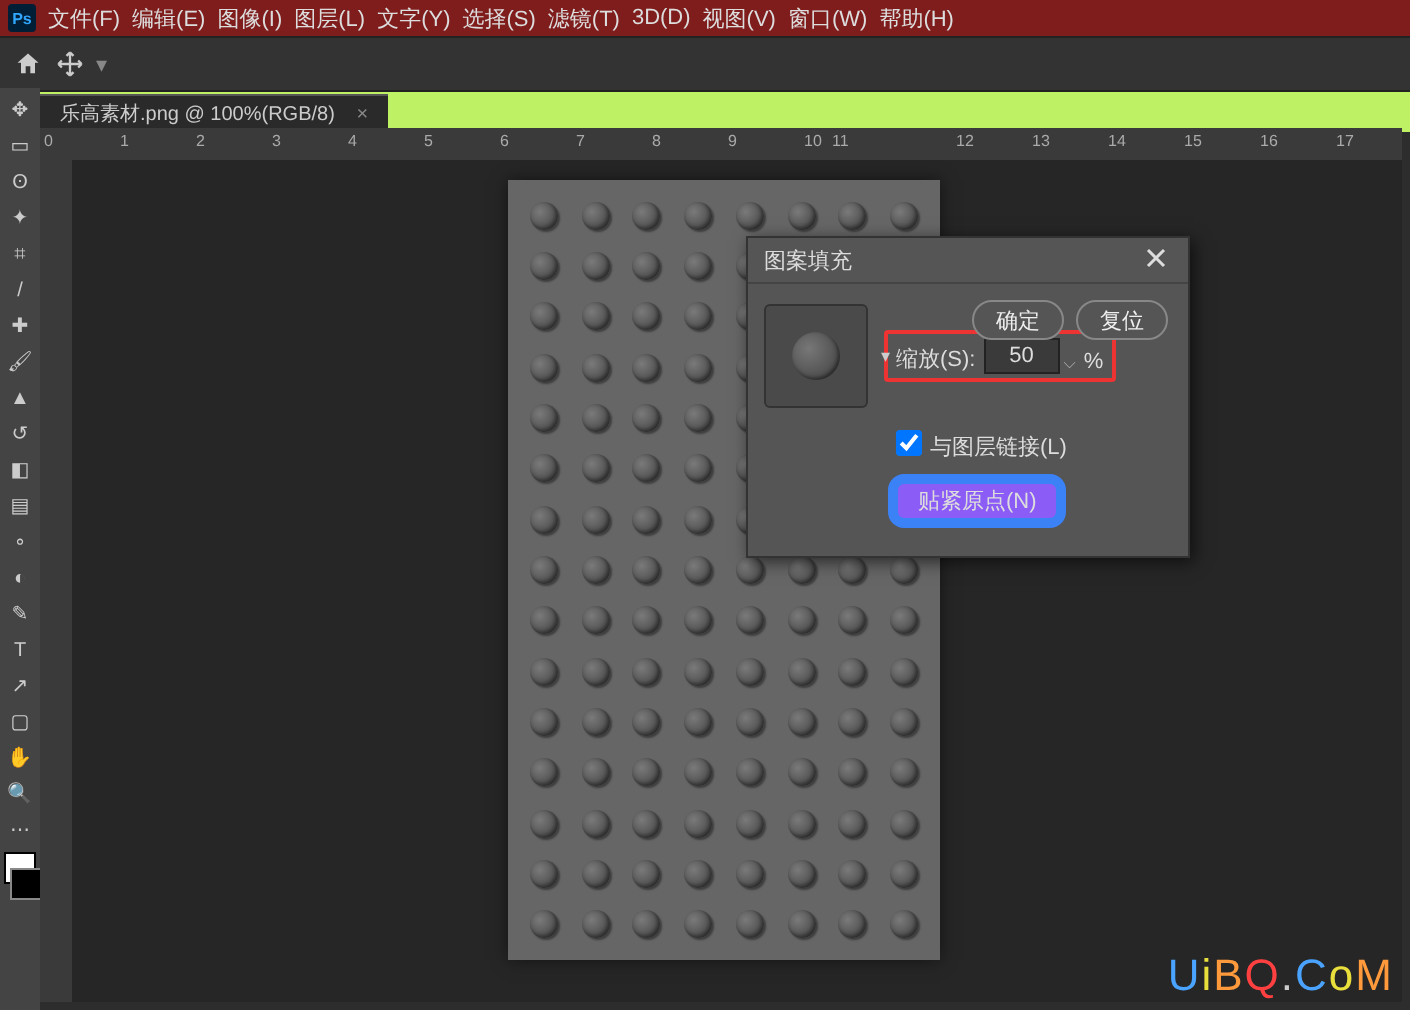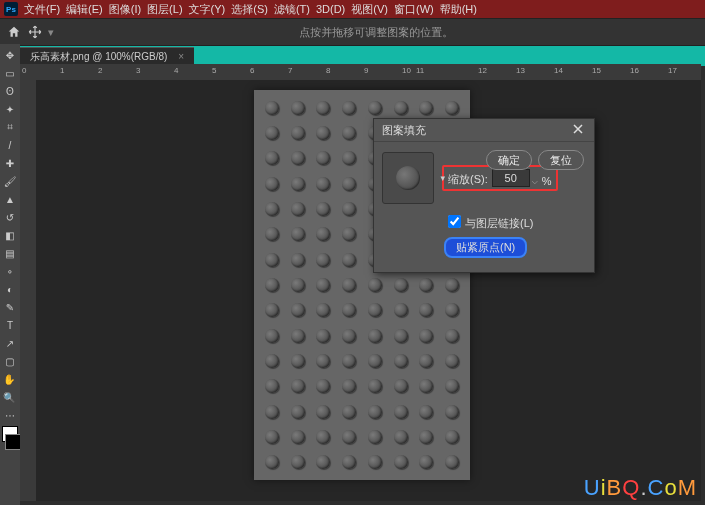--- a/index.html
+++ b/index.html
@@ -3,21 +3,21 @@
 <meta charset="utf-8">
 <style>
   html,body{margin:0;padding:0;width:705px;height:505px;background:#2d2d2d;font-family:"Microsoft YaHei",Arial,sans-serif;font-size:11px;color:#ccc;overflow:hidden;position:relative}
   .menubar{height:18px;background:#7f1d1d;display:flex;align-items:center;padding:0 4px;font-size:11px;color:#ddd}
   .menubar span{margin-right:6px;cursor:default}
   .ps-icon{width:14px;height:14px;background:#001e36;color:#31a8ff;font-size:8px;font-weight:bold;display:flex;align-items:center;justify-content:center;margin-right:6px;border-radius:2px}
   .optbar{height:26px;background:#333;border-top:1px solid #222;border-bottom:1px solid #222;display:flex;align-items:center;padding:0 6px;font-size:11px;color:#ccc}
   .optbar .home{width:16px;height:16px;display:flex;align-items:center;justify-content:center;margin-right:6px}
   .optbar .cross{margin-right:6px}
   .optbar .hint{flex:1;text-align:center;color:#999}
-  .tabrow{height:20px;background:#14b8a6;display:flex;align-items:flex-end;padding-left:20px}
+  .tabrow{height:20px;background:#bef264;display:flex;align-items:flex-end;padding-left:20px}
   .tab{background:#2a2a2a;padding:2px 10px;font-size:10px;color:#ccc;border-top:1px solid #555}
   .tab .x{margin-left:8px;color:#888}
   .ruler-h{position:absolute;left:20px;top:64px;right:4px;height:16px;background:#3a3a3a;border-bottom:1px solid #555;font-size:8px;color:#aaa}
   .ruler-h span{position:absolute;top:2px}
   .ruler-v{position:absolute;left:20px;top:80px;width:16px;bottom:4px;background:#3a3a3a;border-right:1px solid #555}
   .toolbar{position:absolute;left:0;top:44px;width:20px;bottom:0;background:#444;display:flex;flex-direction:column;align-items:center;padding-top:2px}
   .toolbar .tool{width:16px;height:16px;margin:1px 0;display:flex;align-items:center;justify-content:center;color:#ccc;font-size:10px}
   .toolbar .swatch{width:14px;height:14px;margin-top:2px}
   .canvas-area{position:absolute;left:36px;top:80px;right:4px;bottom:4px;background:#262626;overflow:hidden}
   .artboard{position:absolute;left:218px;top:10px;width:216px;height:390px;background:#666;box-shadow:0 0 8px rgba(0,0,0,.5)}
@@ -34,21 +34,21 @@
   .dialog .thumb::after{content:"";width:24px;height:24px;border-radius:50%;background:radial-gradient(circle at 35% 35%,#777,#555 60%,#444);box-shadow:inset -1px -1px 2px rgba(0,0,0,.5)}
   .dialog .thumb .dd{position:absolute;right:-12px;top:50%;transform:translateY(-50%);color:#ccc;font-size:9px}
   .scale-box{border:2px solid #e33;padding:2px 4px;display:flex;align-items:flex-end;border-radius:2px}
   .dialog label{margin-right:4px}
   .dialog input[type=text]{width:32px;height:16px;background:#3a3a3a;border:1px solid #222;color:#ddd;font-size:11px;text-align:center;padding:0 2px}
   .dialog .pct{margin-left:4px}
   .dialog .spin{margin-left:2px;font-size:8px;color:#aaa}
   .dialog .chk{display:flex;align-items:flex-end;margin:6px 0 6px 62px}
   .dialog .chk input{margin-right:4px}
   .dialog .snap{margin-left:62px}
-  .dialog .snap button{background:#1d4ed8;color:#ddd;border:2px solid #3b82f6;border-radius:8px;padding:1px 10px;font-size:11px;cursor:pointer}
+  .dialog .snap button{background:#8b5cf6;color:#ddd;border:5px solid #3b82f6;border-radius:8px;padding:1px 10px;font-size:11px;cursor:pointer}
   .dialog .btns{position:absolute;right:10px;top:8px;display:flex;flex-direction:row;gap:6px}
   .dialog .btns button{width:46px;height:20px;border-radius:10px;border:1px solid #888;background:#555;color:#eee;font-size:11px;cursor:pointer}
   .brand{position:absolute;right:8px;bottom:4px;font-size:22px;font-weight:normal;letter-spacing:1px}
   .brand .u{color:#4aa3ff}.brand .i{color:#e8de3c}.brand .b{color:#ff9a3c}.brand .q{color:#ff4040}.brand .dot{color:#ccc}.brand .c{color:#4aa3ff}.brand .o{color:#e8de3c}.brand .m{color:#ff9a3c}
   svg{display:block}
 </style>
 </head>
 <body>
 
 <div class="menubar">
@@ -71,21 +71,20 @@
     <svg width="14" height="14" viewBox="0 0 24 24">
         <path fill="#ccc" d="M12 3l9 8h-3v9h-4v-6h-4v6H6v-9H3z"></path>
       </svg>
   </div>
   <div class="cross">
     <svg width="14" height="14" viewBox="0 0 24 24">
         <path stroke="#ccc" stroke-width="2" fill="none" d="M12 2v20M2 12h20M12 2l-3 3M12 2l3 3M12 22l-3-3M12 22l3-3M2 12l3-3M2 12l3 3M22 12l-3-3M22 12l-3 3"></path>
       </svg>
   </div>
   <span style="color:#888">▾</span>
-  <div class="hint">点按并拖移可调整图案的位置。</div>
 </div>
 
 <div class="tabrow">
   <div class="tab">
     <span>乐高素材.png @ 100%(RGB/8)</span>
     <span class="x">×</span>
   </div>
 </div>
 
 <div class="toolbar">

